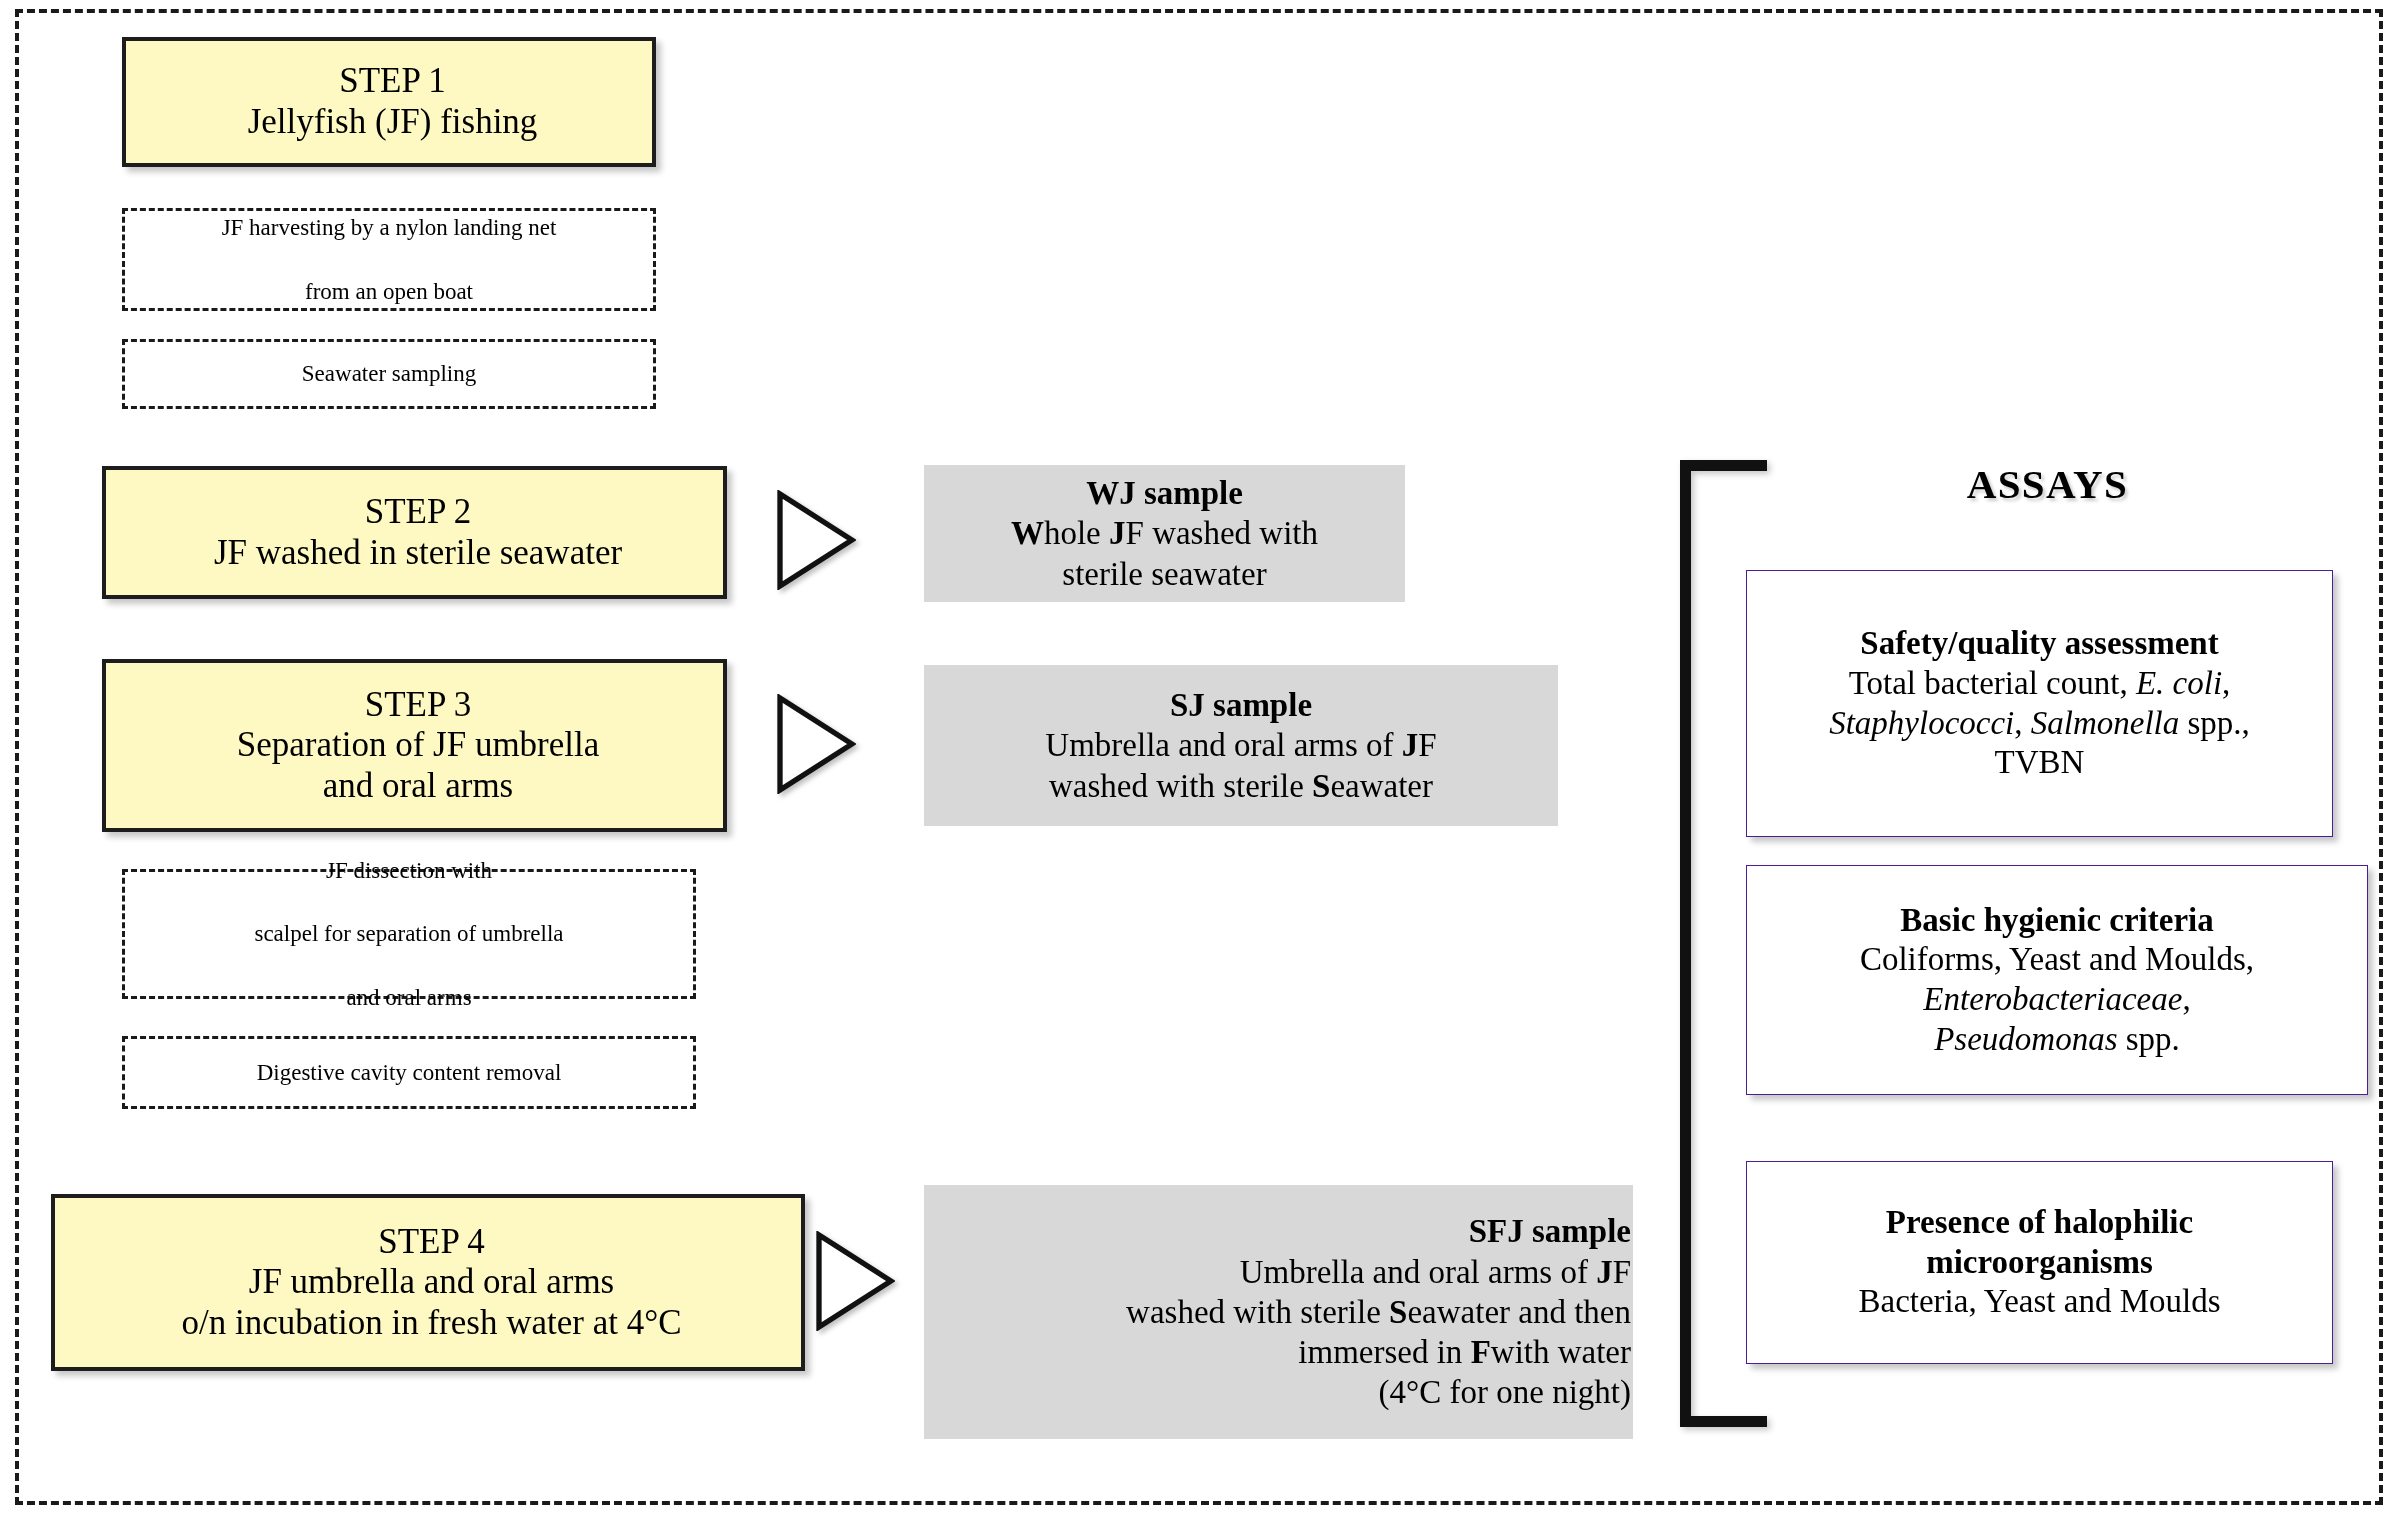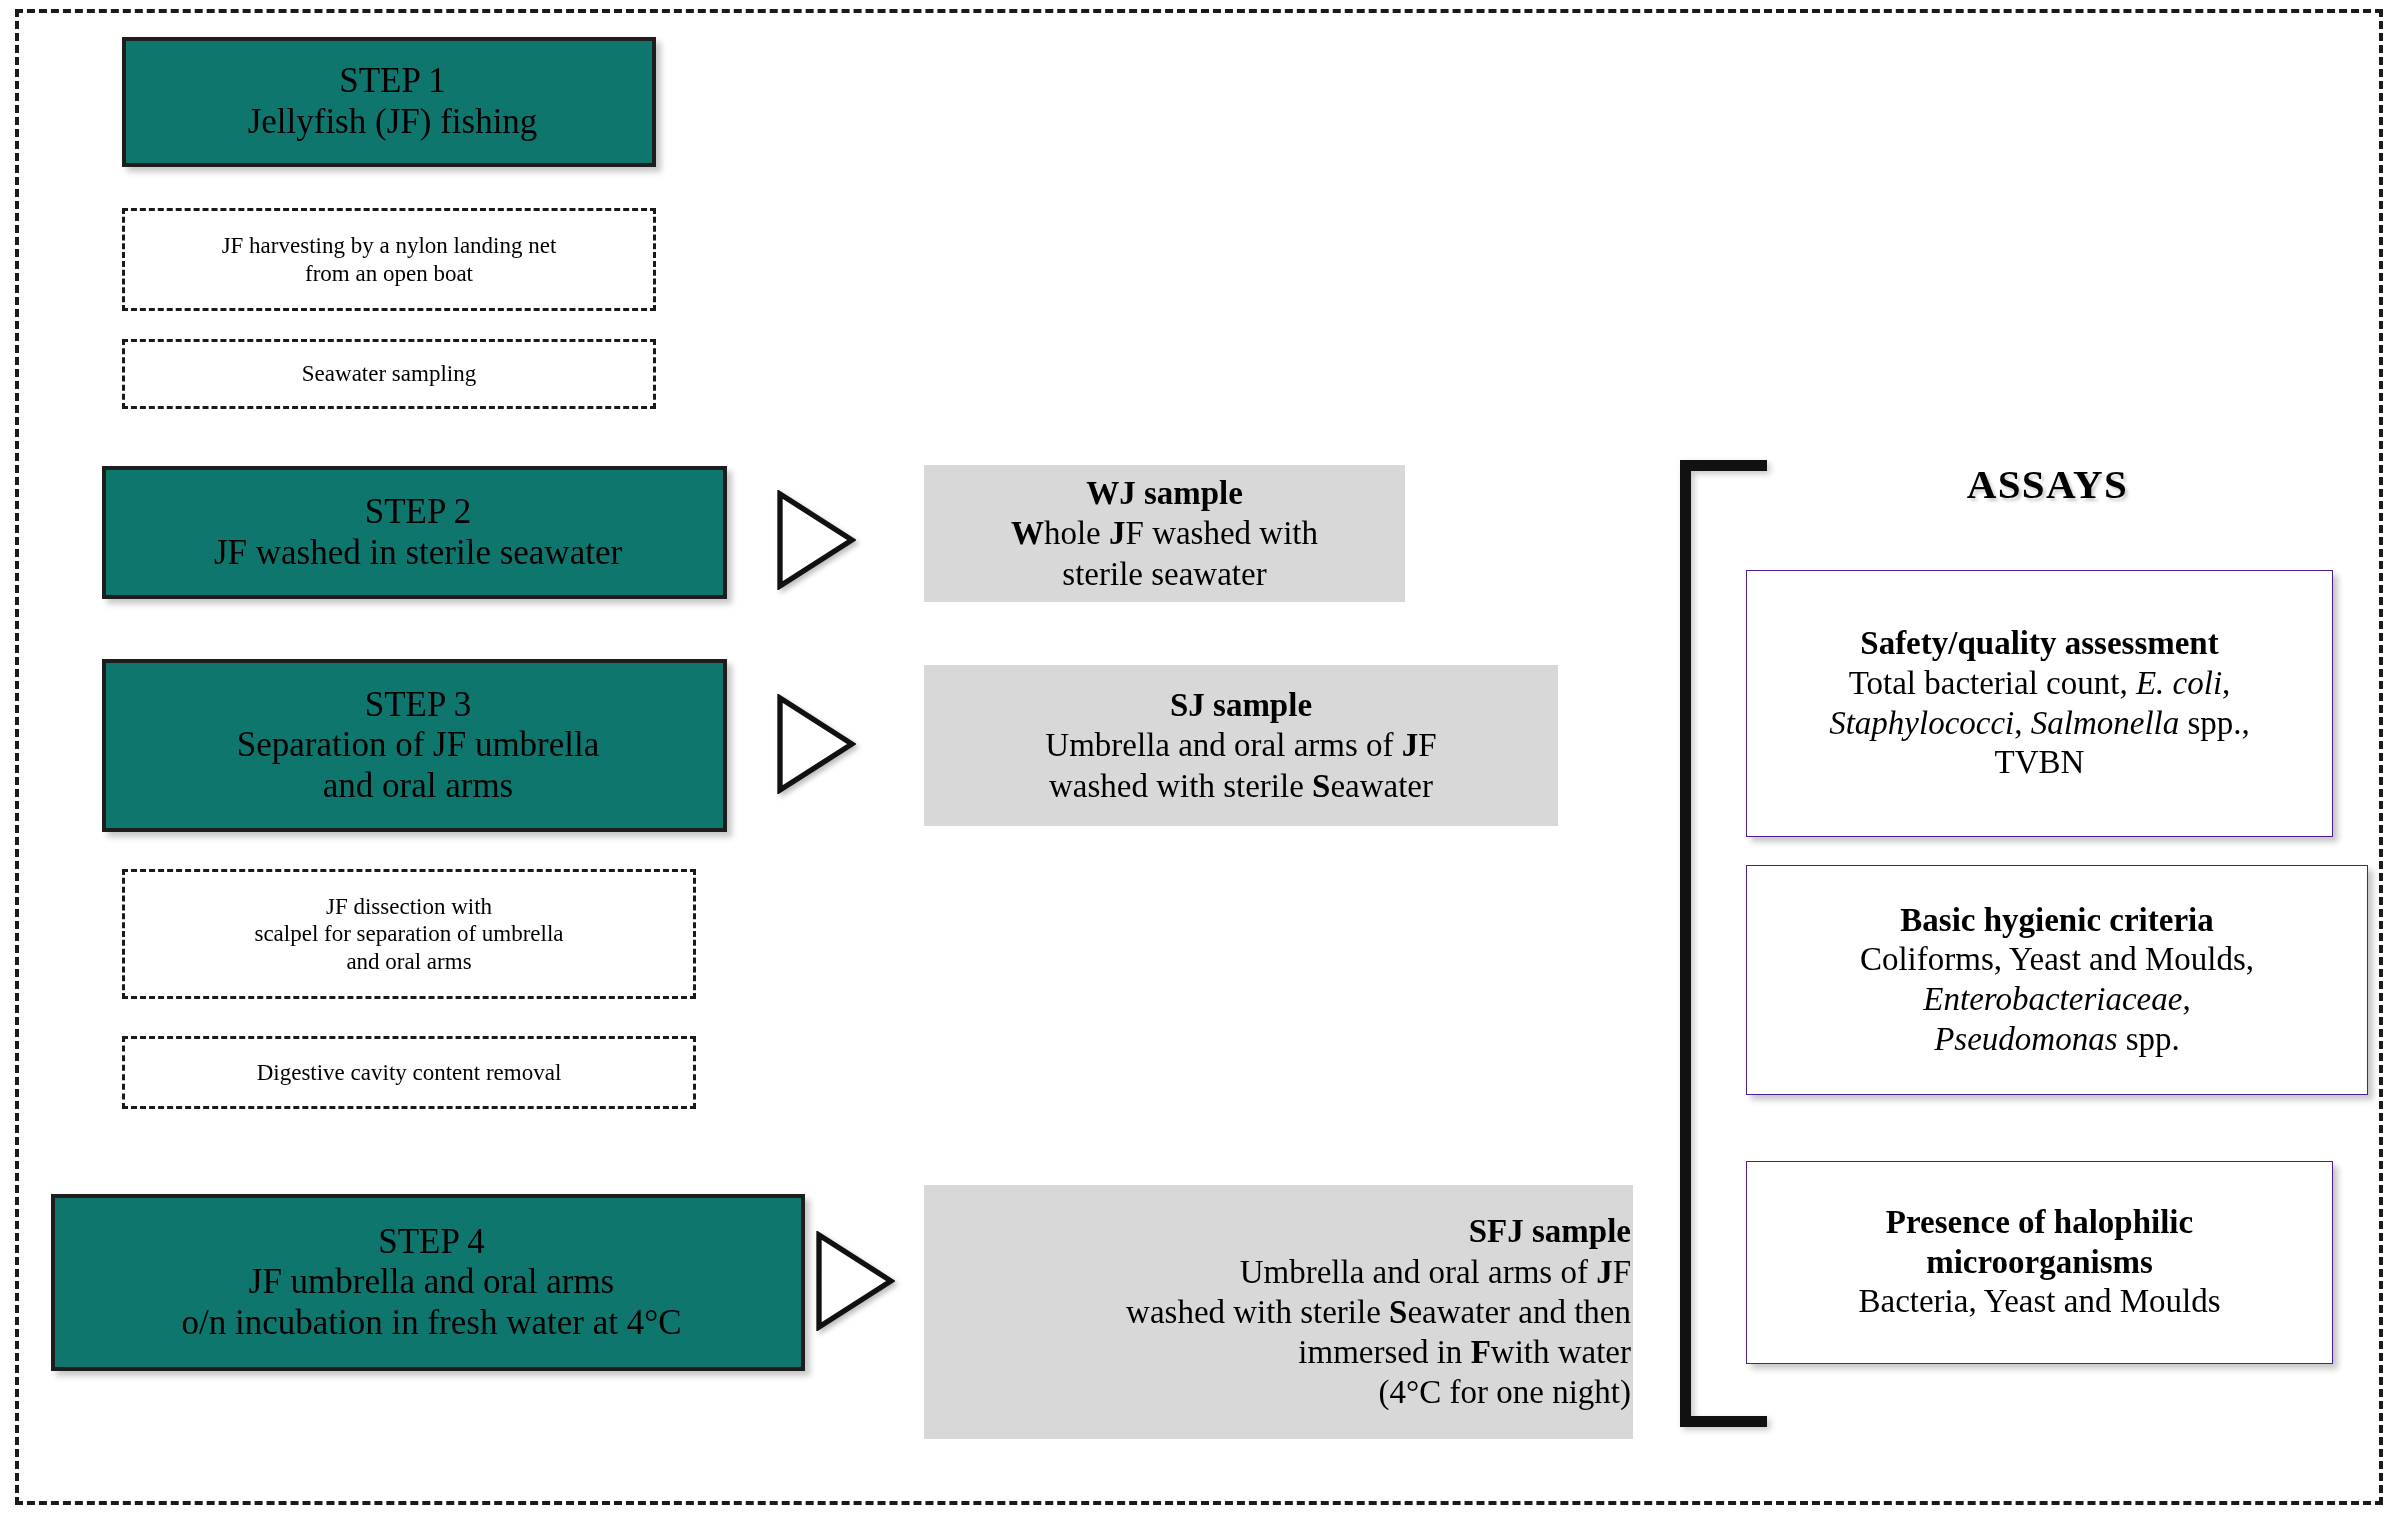--- a/index.html
+++ b/index.html
@@ -25,21 +25,21 @@
     height: 1496px;
     border: 4.7px dashed #1a1a1a;
     box-sizing: border-box;
   }
 
   
   .step-box {
     position: absolute;
     box-sizing: border-box;
     border: 4px solid #1d1d1d;
-    background: #0f766e;
+    background: #fef9c3;
     box-shadow: 4.7px 4.7px 6px rgba(0,0,0,0.22);
     display: flex;
     flex-direction: column;
     align-items: center;
     justify-content: center;
     text-align: left;
     line-height: 1.16;
     font-size: 35px;
     padding-left: 7px;
   }
@@ -51,20 +51,21 @@
     box-sizing: border-box;
     border: 3.3px dashed #1a1a1a;
     background: #ffffff;
     display: flex;
     flex-direction: column;
     align-items: center;
     justify-content: center;
     text-align: center;
     line-height: 1.2;
     font-size: 23px;
+    gap: 36px;
   }
   .note-box .line { display: block; white-space: nowrap; }
 
   
   .sample-box {
     position: absolute;
     box-sizing: border-box;
     background: #d8d8d8;
     display: flex;
     flex-direction: column;

